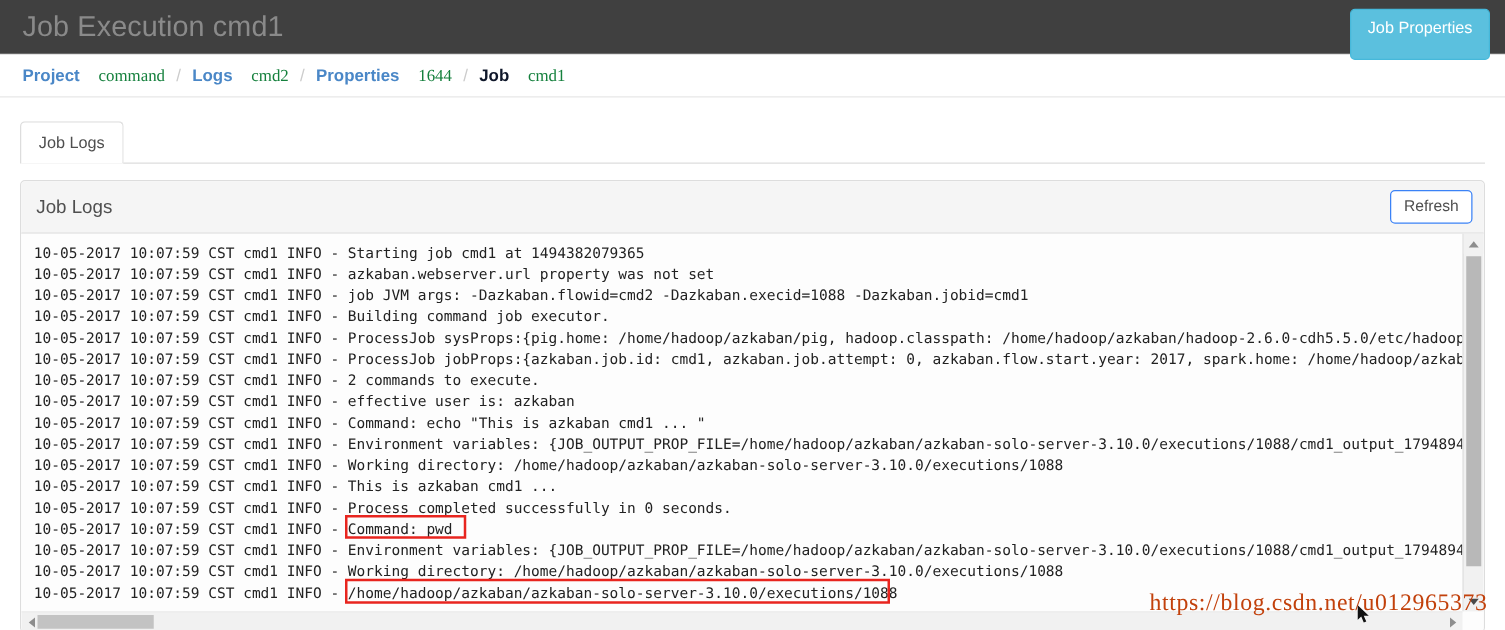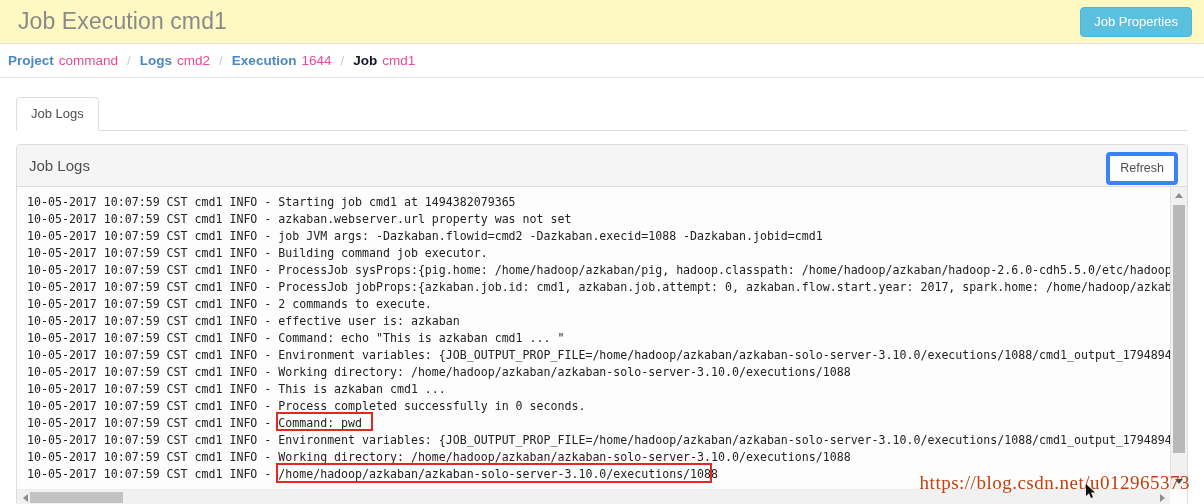--- a/index.html
+++ b/index.html
@@ -12,21 +12,21 @@
     overflow: hidden;
     background: #ffffff;
     font-family: "Liberation Sans", sans-serif;
     font-size: 13px;
     color: #333333;
   }
 
   
   .page-header {
     height: 44px;
-    background: #fef9c3;
+    background: #404040;
     border-bottom: 1px solid #e3e3e3;
     position: relative;
     box-sizing: border-box;
   }
   .page-title {
     position: absolute;
     left: 18px;
     top: 8px;
     font-size: 23px;
     font-weight: 400;
@@ -36,48 +36,49 @@
   }
   .header-btn {
     position: absolute;
     right: 12px;
     top: 7px;
     background: #5bc0de;
     border: 1px solid #46b8da;
     border-radius: 4px;
     color: #ffffff;
     font-size: 13px;
-    padding: 6px 13px 7px 13px;
+    padding: 6px 13px 18px 13px;
     line-height: 15px;
     cursor: pointer;
     font-family: "Liberation Sans", sans-serif;
   }
 
   
   .breadcrumb-bar {
     height: 34px;
     background: #ffffff;
     border-bottom: 1px solid #e7e7e7;
-    padding-left: 8px;
+    padding-left: 18px;
     box-sizing: border-box;
     display: flex;
     align-items: center;
     font-size: 13.5px;
     white-space: nowrap;
   }
   .crumb-link {
     color: #4a87c7;
     font-weight: bold;
     text-decoration: none;
     cursor: pointer;
   }
   .crumb-link.muted { color: #0f172a; }
   .crumb-val {
-    color: #ec4899;
-    margin-left: 5px;
+    color: #15803d;
+    margin-left: 15px;
+    font-family: Liberation Serif, serif;
   }
   .crumb-sep {
     color: #cccccc;
     margin: 0 9px;
   }
 
   
   .tabs-wrap {
     padding: 18px 16px 0 16px;
     position: relative;
@@ -122,21 +123,21 @@
   }
   .panel-title {
     font-size: 15px;
     color: #4f4f4f;
   }
   .refresh-btn {
     position: absolute;
     right: 9px;
     top: 7px;
     background: #ffffff;
-    border: 4px solid #3b82f6;
+    border: 1px solid #3b82f6;
     border-radius: 4px;
     font-size: 12.5px;
     color: #4f4f4f;
     padding: 5px 10px 6px 10px;
     line-height: 14px;
     cursor: pointer;
     font-family: "Liberation Sans", sans-serif;
   }
 
   
@@ -275,21 +276,21 @@
   <button class="header-btn">Job Properties</button>
 </div>
 
 <div class="breadcrumb-bar">
   <span class="crumb-link">Project</span>
   <span class="crumb-val">command</span>
   <span class="crumb-sep">/</span>
   <span class="crumb-link">Logs</span>
   <span class="crumb-val">cmd2</span>
   <span class="crumb-sep">/</span>
-  <span class="crumb-link">Execution</span>
+  <span class="crumb-link">Properties</span>
   <span class="crumb-val">1644</span>
   <span class="crumb-sep">/</span>
   <span class="crumb-link muted">Job</span>
   <span class="crumb-val">cmd1</span>
 </div>
 
 <div class="tabs-wrap">
   <div class="tabs">
     <div class="tab">Job Logs</div>
   </div>

